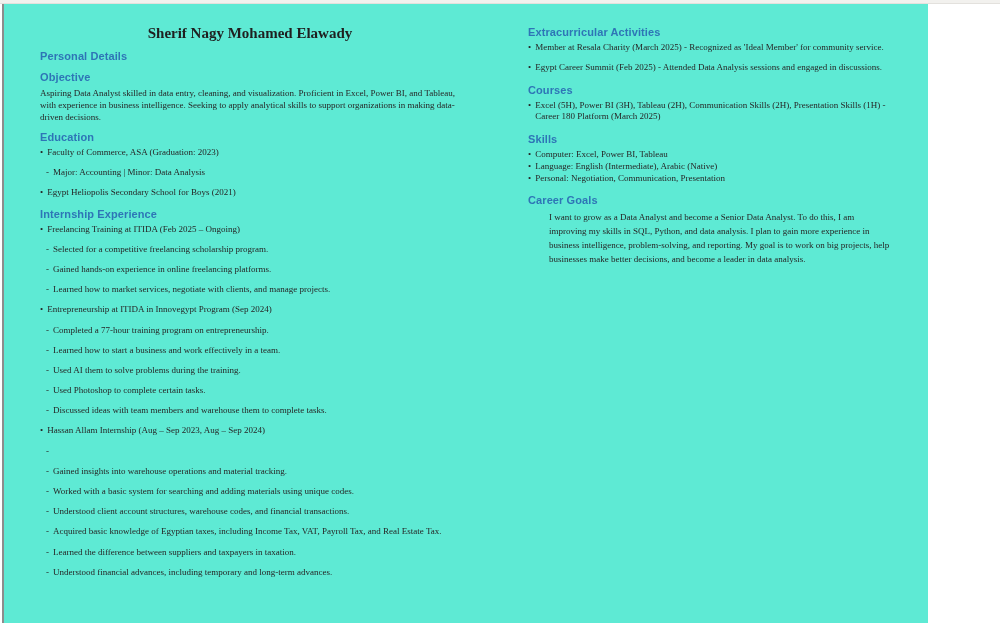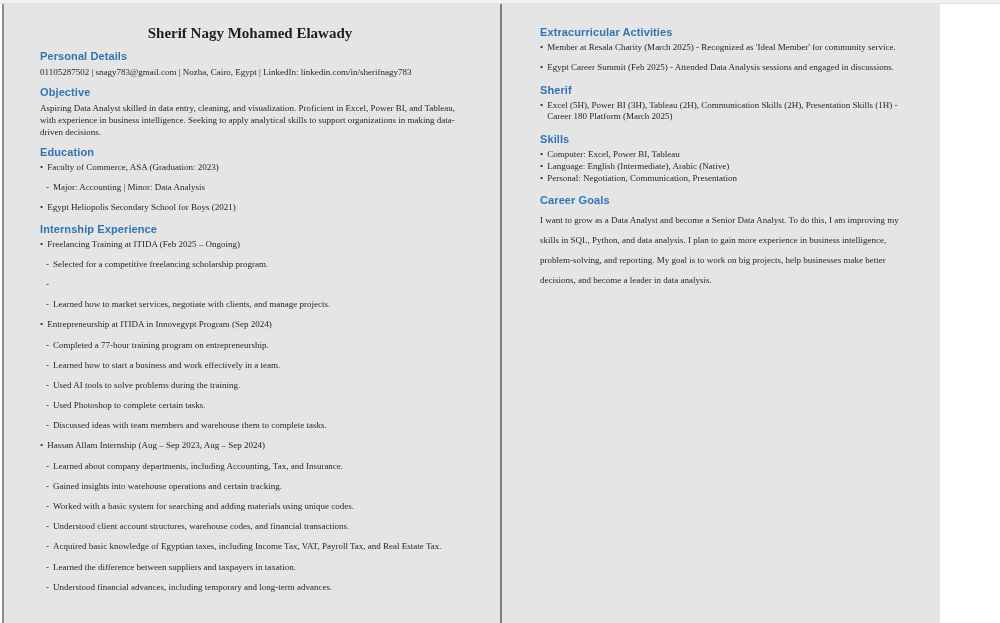--- a/index.html
+++ b/index.html
@@ -21,25 +21,25 @@
     position: absolute; left: 2px; top: 4px; bottom: 0; width: 2px;
     background: #8d8d8d;
   }
   .divider {
     position: absolute; left: 500px; top: 4px; bottom: 0; width: 2px;
     background: #7d7d7d;
   }
 
   
   .page {
-    position: absolute; top: 4px; height: 619px; background: #e5e5e5;
+    position: absolute; top: 4px; height: 619px; background: #5eead4;
     overflow: hidden; color: #262626;
   }
   .page-left  { left: 4px;   width: 496px; padding: 21px 40px 0 36px; }
-  .page-right { left: 502px; width: 438px; padding: 22px 36px 0 38px; }
+  .page-right { left: 490px; width: 438px; padding: 22px 36px 0 38px; }
 
   .doc-title {
     font-family: "Liberation Serif", "DejaVu Serif", serif;
     font-weight: bold; font-size: 15px; line-height: 17px;
     color: #1f1f1f; text-align: center; margin-bottom: 2px;
   }
 
   .section { margin-top: 8px; }
   .page-left  .section { margin-top: 8px; }
   .page-right .section { margin-top: 10px; }
@@ -47,21 +47,21 @@
 
   .section-heading {
     font-family: "Liberation Sans", "DejaVu Sans", sans-serif;
     font-weight: bold; font-size: 11px; line-height: 13px;
     color: #2E75B6; margin-bottom: 3px; letter-spacing: 0.1px;
   }
 
   .para {
     font-size: 9px; line-height: 12px; color: #262626;
   }
-  .para.goals { line-height: 20px; }
+  .para.goals { line-height: 14px; margin-left: 21px; }
 
   .list { margin-top: 1px; }
   .item {
     display: flex; gap: 4px; align-items: flex-start;
     font-size: 9px; line-height: 11.5px; color: #262626;
   }
   .list-wide  .item { margin-bottom: 8.7px; }
   .list-tight .item { margin-bottom: 0.5px; }
   .item.sub { padding-left: 6px; }
   .marker { flex: 0 0 auto; }
@@ -73,21 +73,20 @@
 <div class="screen">
   <div class="top-strip"></div>
   <div class="left-edge"></div>
   <div class="divider"></div>
 
   <div class="page page-left">
     <h1 class="doc-title">Sherif Nagy Mohamed Elawady</h1>
     <div class="sections">
         <div class="section">
           <h2 class="section-heading">Personal Details</h2>
-          <p class="para">01105287502 | snagy783@gmail.com | Nozha, Cairo, Egypt | LinkedIn: linkedin.com/in/sherifnagy783</p>
         </div>
         <div class="section">
           <h2 class="section-heading">Objective</h2>
           <p class="para">Aspiring Data Analyst skilled in data entry, cleaning, and visualization. Proficient in Excel, Power BI, and Tableau, with experience in business intelligence. Seeking to apply analytical skills to support organizations in making data-driven decisions.</p>
         </div>
         <div class="section">
           <h2 class="section-heading">Education</h2>
           <div class="list list-wide">
             <div class="item">
               <span class="marker">•</span>
@@ -109,60 +108,60 @@
             <div class="item">
               <span class="marker">•</span>
               <span class="item-text">Freelancing Training at ITIDA (Feb 2025 – Ongoing)</span>
             </div>
             <div class="item sub">
               <span class="marker">-</span>
               <span class="item-text">Selected for a competitive freelancing scholarship program.</span>
             </div>
             <div class="item sub">
               <span class="marker">-</span>
+              <span class="item-text">Gained hands-on experience in online freelancing platforms.</span>
             </div>
             <div class="item sub">
               <span class="marker">-</span>
               <span class="item-text">Learned how to market services, negotiate with clients, and manage projects.</span>
             </div>
             <div class="item">
               <span class="marker">•</span>
               <span class="item-text">Entrepreneurship at ITIDA in Innovegypt Program (Sep 2024)</span>
             </div>
             <div class="item sub">
               <span class="marker">-</span>
               <span class="item-text">Completed a 77-hour training program on entrepreneurship.</span>
             </div>
             <div class="item sub">
               <span class="marker">-</span>
               <span class="item-text">Learned how to start a business and work effectively in a team.</span>
             </div>
             <div class="item sub">
               <span class="marker">-</span>
-              <span class="item-text">Used AI tools to solve problems during the training.</span>
+              <span class="item-text">Used AI them to solve problems during the training.</span>
             </div>
             <div class="item sub">
               <span class="marker">-</span>
               <span class="item-text">Used Photoshop to complete certain tasks.</span>
             </div>
             <div class="item sub">
               <span class="marker">-</span>
               <span class="item-text">Discussed ideas with team members and warehouse them to complete tasks.</span>
             </div>
             <div class="item">
               <span class="marker">•</span>
               <span class="item-text">Hassan Allam Internship (Aug – Sep 2023, Aug – Sep 2024)</span>
             </div>
             <div class="item sub">
               <span class="marker">-</span>
-              <span class="item-text">Learned about company departments, including Accounting, Tax, and Insurance.</span>
-            </div>
-            <div class="item sub">
-              <span class="marker">-</span>
-              <span class="item-text">Gained insights into warehouse operations and certain tracking.</span>
+            </div>
+            <div class="item sub">
+              <span class="marker">-</span>
+              <span class="item-text">Gained insights into warehouse operations and material tracking.</span>
             </div>
             <div class="item sub">
               <span class="marker">-</span>
               <span class="item-text">Worked with a basic system for searching and adding materials using unique codes.</span>
             </div>
             <div class="item sub">
               <span class="marker">-</span>
               <span class="item-text">Understood client account structures, warehouse codes, and financial transactions.</span>
             </div>
             <div class="item sub">
@@ -191,21 +190,21 @@
               <span class="marker">•</span>
               <span class="item-text">Member at Resala Charity (March 2025) - Recognized as 'Ideal Member' for community service.</span>
             </div>
             <div class="item">
               <span class="marker">•</span>
               <span class="item-text">Egypt Career Summit (Feb 2025) - Attended Data Analysis sessions and engaged in discussions.</span>
             </div>
           </div>
         </div>
         <div class="section">
-          <h2 class="section-heading">Sherif</h2>
+          <h2 class="section-heading">Courses</h2>
           <div class="list list-wide">
             <div class="item">
               <span class="marker">•</span>
               <span class="item-text">Excel (5H), Power BI (3H), Tableau (2H), Communication Skills (2H), Presentation Skills (1H) - Career 180 Platform (March 2025)</span>
             </div>
           </div>
         </div>
         <div class="section">
           <h2 class="section-heading">Skills</h2>
           <div class="list list-tight">

